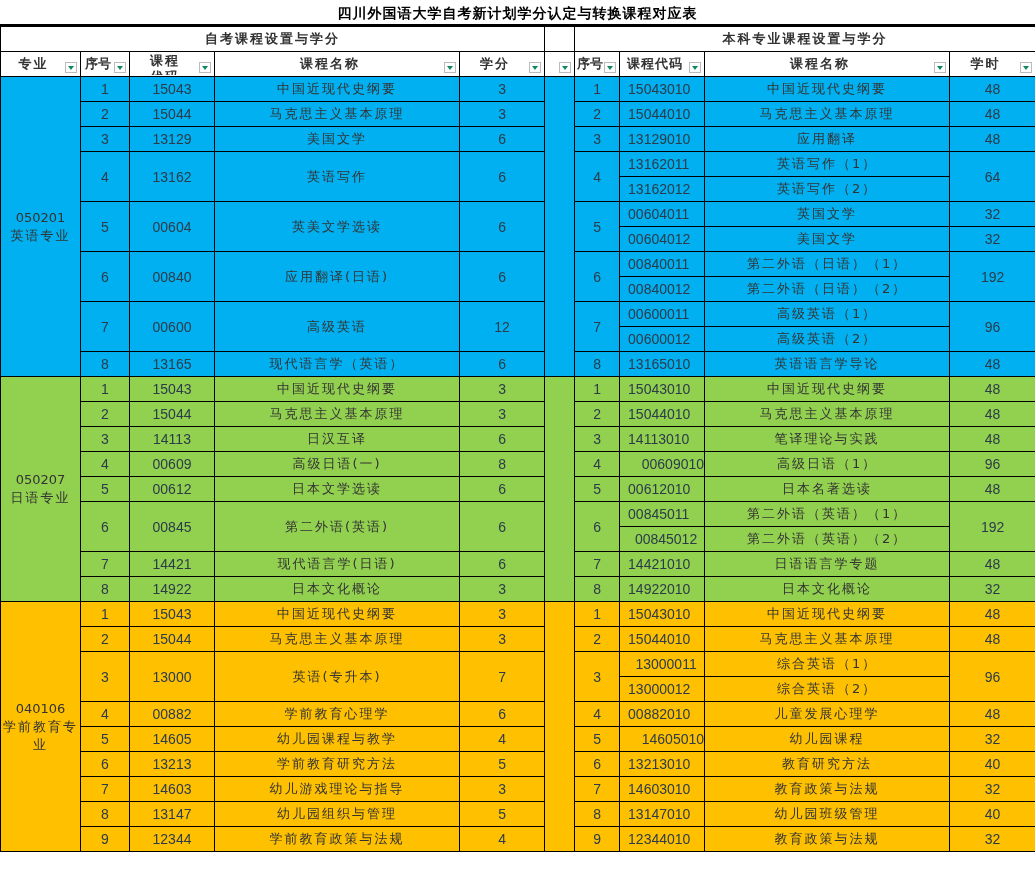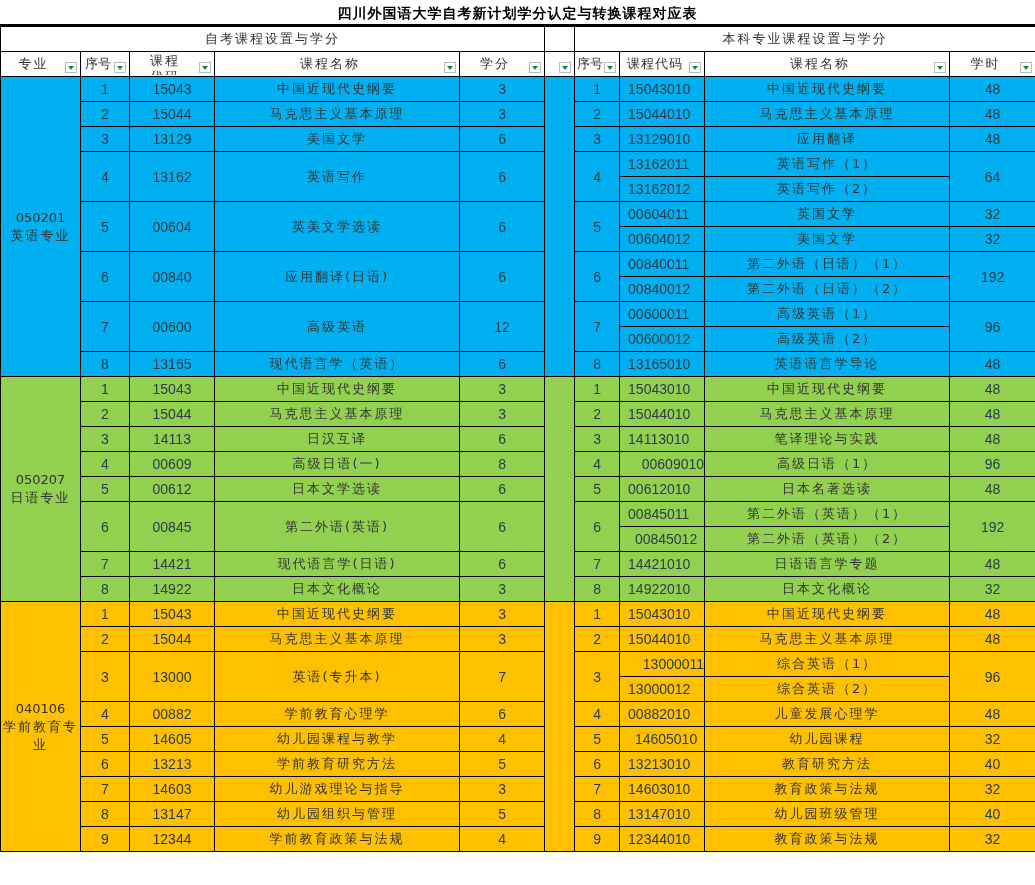--- a/index.html
+++ b/index.html
@@ -1,20 +1,20 @@
 <!DOCTYPE html>
 <html><head>
 <meta charset="utf-8">
 <style>
   html, body { margin:0; padding:0; background:#ffffff; }
   body { width:1035px; height:885px; overflow:hidden; font-family:"DejaVu Sans","Liberation Sans",sans-serif; position:relative; }
   .title { position:absolute; left:0; top:0; width:1035px; height:26px; line-height:26px; text-align:center; font-weight:bold; font-size:14px; letter-spacing:1px; color:#000; font-family:"DejaVu Serif","Liberation Serif",serif; border-bottom:2px solid #000; box-sizing:border-box; }
   table { position:absolute; left:0; top:26px; border-collapse:collapse; table-layout:fixed; width:1035px; }
   td, th { border:1.5px solid #000; text-align:center; vertical-align:middle; padding:0; font-size:13px; color:#333; font-weight:normal; overflow:hidden; white-space:nowrap; position:relative; }
-  th { background:#fff; color:#333; }
+  th { background:#fff; color:#333;font-weight:bold; }
   .num { font-family:"Liberation Sans",sans-serif; font-size:14px; color:#2b3b4a; }
   tr.h1 td, tr.h1 th { height:24px; }
   tr.h2 th { height:24px; }
   tr.r td { height:24px; }
   .blue td { background:#00B0F0; }
   .green td { background:#92D050; }
   .orange td { background:#FFC000; }
   .blue td.gap { background:#00B0F0; }
   .green td.gap { background:#92D050; }
   .orange td.gap { background:#FFC000; }
@@ -269,21 +269,21 @@
         <td class="num" style="text-align:left;padding-left:8px">15044010</td>
         <td style="letter-spacing:2px">马克思主义基本原理</td>
         <td class="num">48</td>
       </tr>
       <tr class="r orange">
         <td rowspan="2" class="num">3</td>
         <td rowspan="2" class="num">13000</td>
         <td rowspan="2" style="letter-spacing:2px">英语(专升本)</td>
         <td rowspan="2" class="num">7</td>
         <td rowspan="2" class="num">3</td>
-        <td class="num" style="text-align:right;padding-left:8px">13000011</td>
+        <td class="num" style="text-align:center;padding-left:8px">13000011</td>
         <td style="letter-spacing:2px">综合英语（1）</td>
         <td rowspan="2" class="num">96</td>
       </tr>
       <tr class="r orange">
         <td class="num" style="text-align:left;padding-left:8px">13000012</td>
         <td style="letter-spacing:2px">综合英语（2）</td>
       </tr>
       <tr class="r orange">
         <td class="num">4</td>
         <td class="num">00882</td>
@@ -293,21 +293,21 @@
         <td class="num" style="text-align:left;padding-left:8px">00882010</td>
         <td style="letter-spacing:2px">儿童发展心理学</td>
         <td class="num">48</td>
       </tr>
       <tr class="r orange">
         <td class="num">5</td>
         <td class="num">14605</td>
         <td style="letter-spacing:2px">幼儿园课程与教学</td>
         <td class="num">4</td>
         <td class="num">5</td>
-        <td class="num" style="text-align:center;padding-left:8px">14605010</td>
+        <td class="num" style="text-align:right;padding-left:8px">14605010</td>
         <td style="letter-spacing:2px">幼儿园课程</td>
         <td class="num">32</td>
       </tr>
       <tr class="r orange">
         <td class="num">6</td>
         <td class="num">13213</td>
         <td style="letter-spacing:2px">学前教育研究方法</td>
         <td class="num">5</td>
         <td class="num">6</td>
         <td class="num" style="text-align:left;padding-left:8px">13213010</td>

